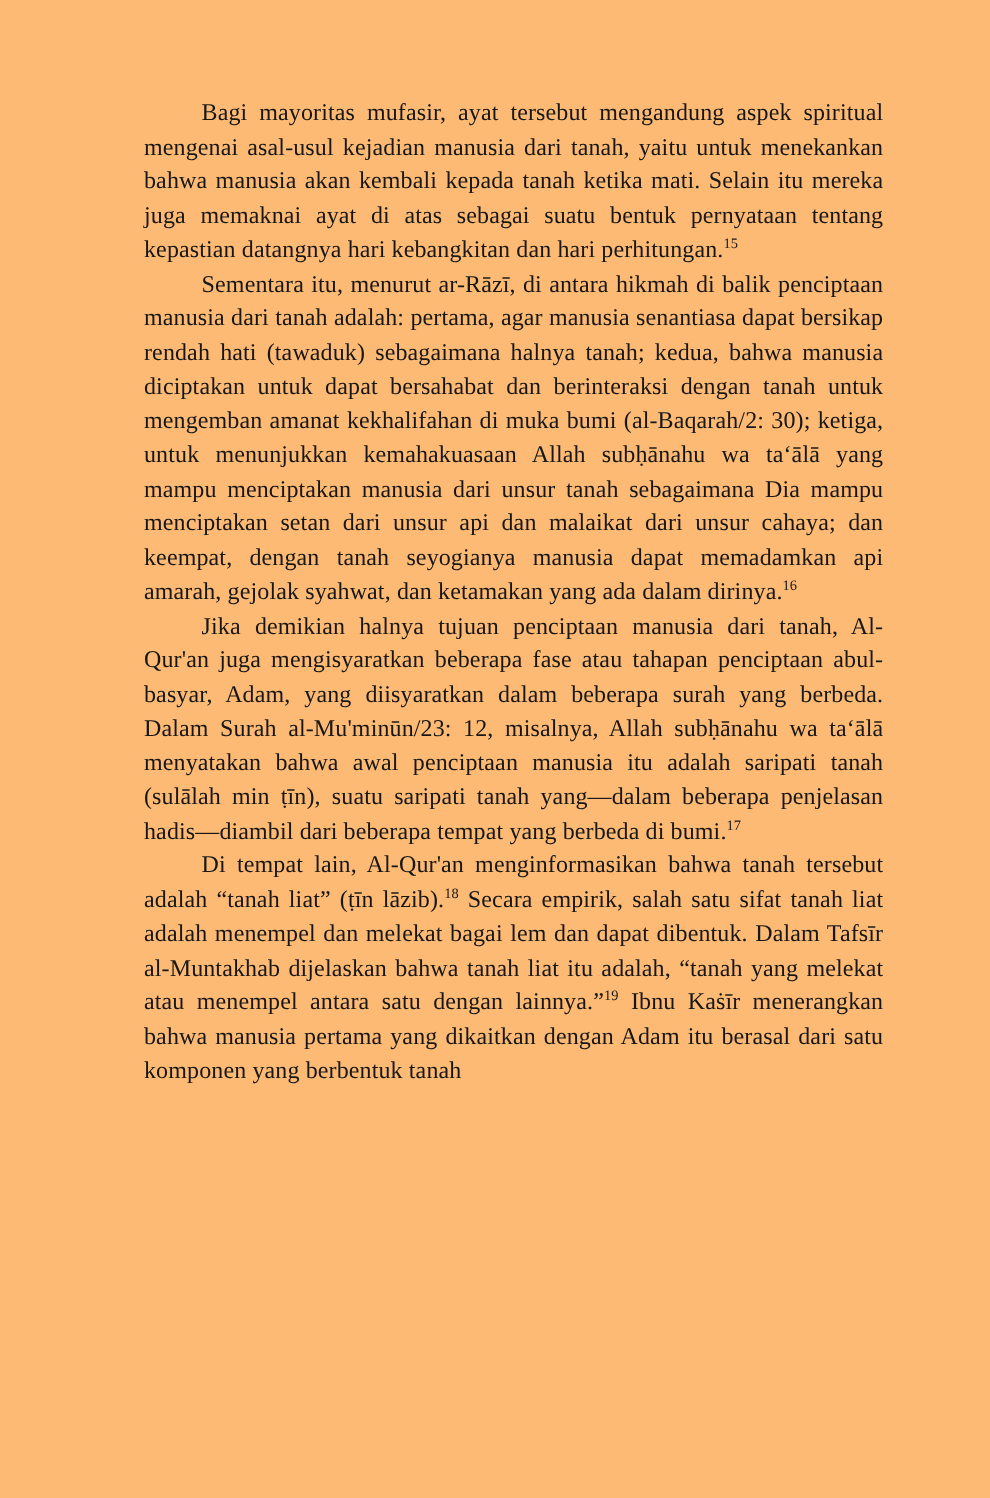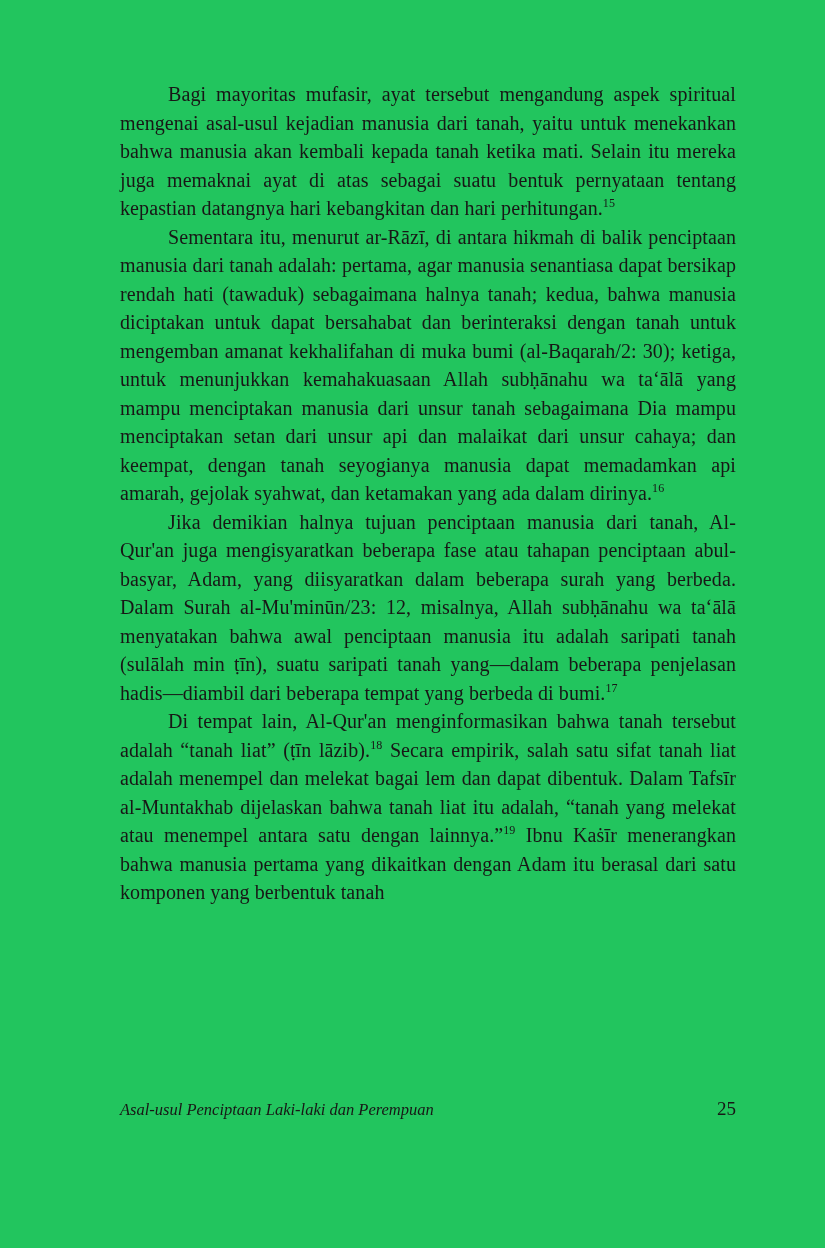--- a/index.html
+++ b/index.html
@@ -4,21 +4,21 @@
 <style>
   html, body {
     margin: 0;
     padding: 0;
     background: #fbfbfa;
   }
   .page {
     position: relative;
     width: 825px;
     height: 1248px;
-    background: #22c55e;
+    background: #fdba74;
     font-family: "Liberation Serif", "DejaVu Serif", serif;
     color: #181716;
     overflow: hidden;
   }
   .text-block {
     position: absolute;
     left: 120px;
     top: 80px;
     width: 616px;
     font-size: 20px;
@@ -59,18 +59,14 @@
 
 <div class="page">
 
   <div class="text-block">
     <p><span>Bagi mayoritas mufasir, ayat tersebut mengandung aspek spiritual mengenai asal-usul kejadian manusia dari tanah, yaitu untuk menekankan bahwa manusia akan kembali kepada tanah ketika mati. Selain itu mereka juga memaknai ayat di atas sebagai suatu bentuk pernyataan tentang kepastian datangnya hari kebangkitan dan hari perhitungan.</span><sup>15</sup></p>
     <p><span>Sementara itu, menurut ar-Rāzī, di antara hikmah di balik penciptaan manusia dari tanah adalah: </span><span class="it">pertama,</span><span> agar manusia senantiasa dapat bersikap rendah hati (tawaduk) sebagaimana halnya tanah; </span><span class="it">kedua,</span><span> bahwa manusia diciptakan untuk dapat bersahabat dan berinteraksi dengan tanah untuk mengemban amanat kekhalifahan di muka bumi (al-Baqarah/2: 30); </span><span class="it">ketiga,</span><span> untuk menunjukkan kemahakuasaan Allah </span><span class="it">subḥānahu wa ta‘ālā</span><span> yang mampu menciptakan manusia dari unsur tanah sebagaimana Dia mampu menciptakan setan dari unsur api dan malaikat dari unsur cahaya; dan </span><span class="it">keempat,</span><span> dengan tanah seyogianya manusia dapat memadamkan api amarah, gejolak syahwat, dan ketamakan yang ada dalam dirinya.</span><sup>16</sup></p>
     <p><span>Jika demikian halnya tujuan penciptaan manusia dari tanah, Al-Qur'an juga mengisyaratkan beberapa fase atau tahapan penciptaan </span><span class="it">abul-basyar,</span><span> Adam, yang diisyaratkan dalam beberapa surah yang berbeda. Dalam Surah al-Mu'minūn/23: 12, misalnya, Allah </span><span class="it">subḥānahu wa ta‘ālā</span><span> menyatakan bahwa awal penciptaan manusia itu adalah saripati tanah (</span><span class="it">sulālah min ṭīn</span><span>), suatu saripati tanah yang—dalam beberapa penjelasan hadis—diambil dari beberapa tempat yang berbeda di bumi.</span><sup>17</sup></p>
     <p><span>Di tempat lain, Al-Qur'an menginformasikan bahwa tanah tersebut adalah “tanah liat” (</span><span class="it">ṭīn lāzib</span><span>).</span><sup>18</sup><span> Secara empirik, salah satu sifat tanah liat adalah menempel dan melekat bagai lem dan dapat dibentuk. Dalam </span><span class="it">Tafsīr al-Muntakhab</span><span> dijelaskan bahwa tanah liat itu adalah, “tanah yang melekat atau menempel antara satu dengan lainnya.”</span><sup>19</sup><span> Ibnu Kaṡīr menerangkan bahwa manusia pertama yang dikaitkan dengan Adam  itu berasal dari satu komponen yang berbentuk tanah</span></p>
   </div>
 
-  <div class="footer">
-    <span class="running-title">Asal-usul Penciptaan Laki-laki dan Perempuan</span>
-    <span class="page-number">25</span>
-  </div>
 
 </div>
 
 </body></html>

